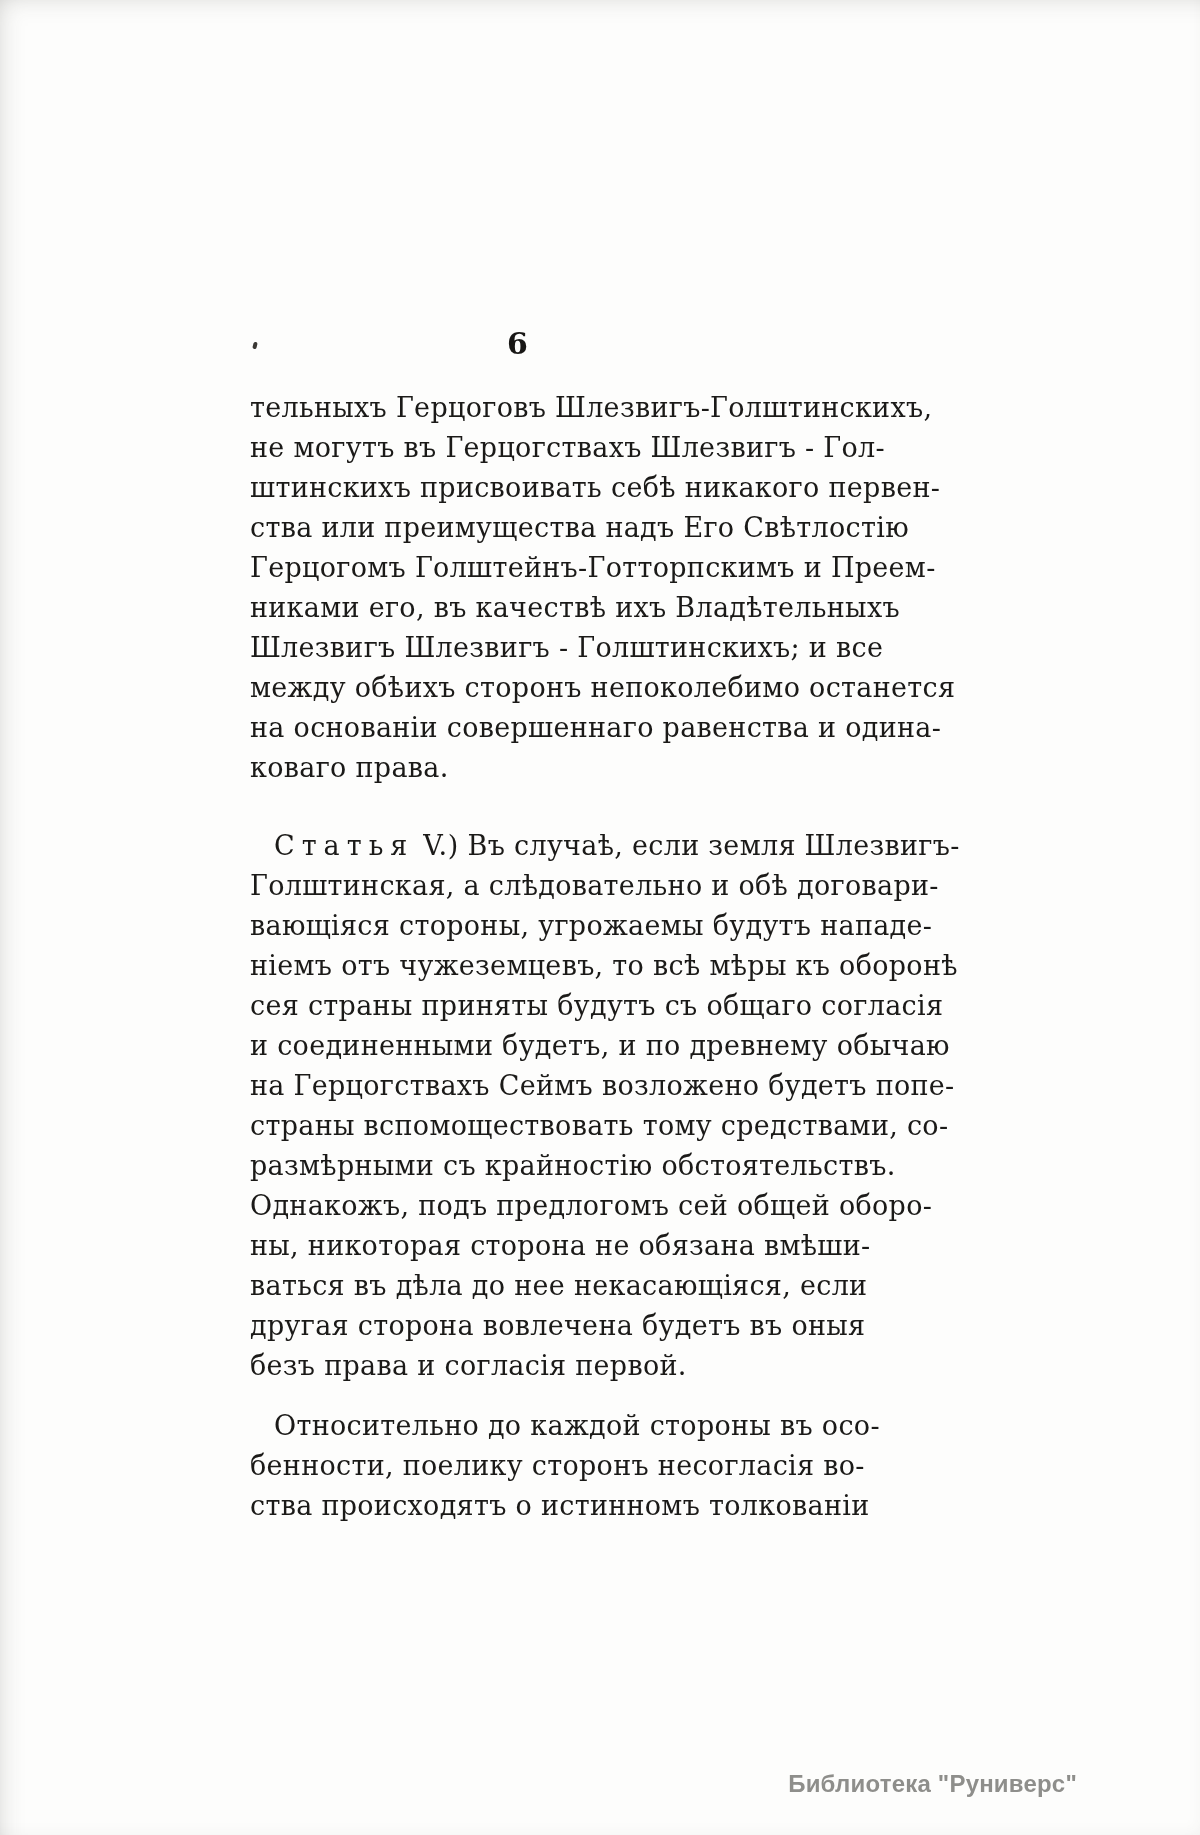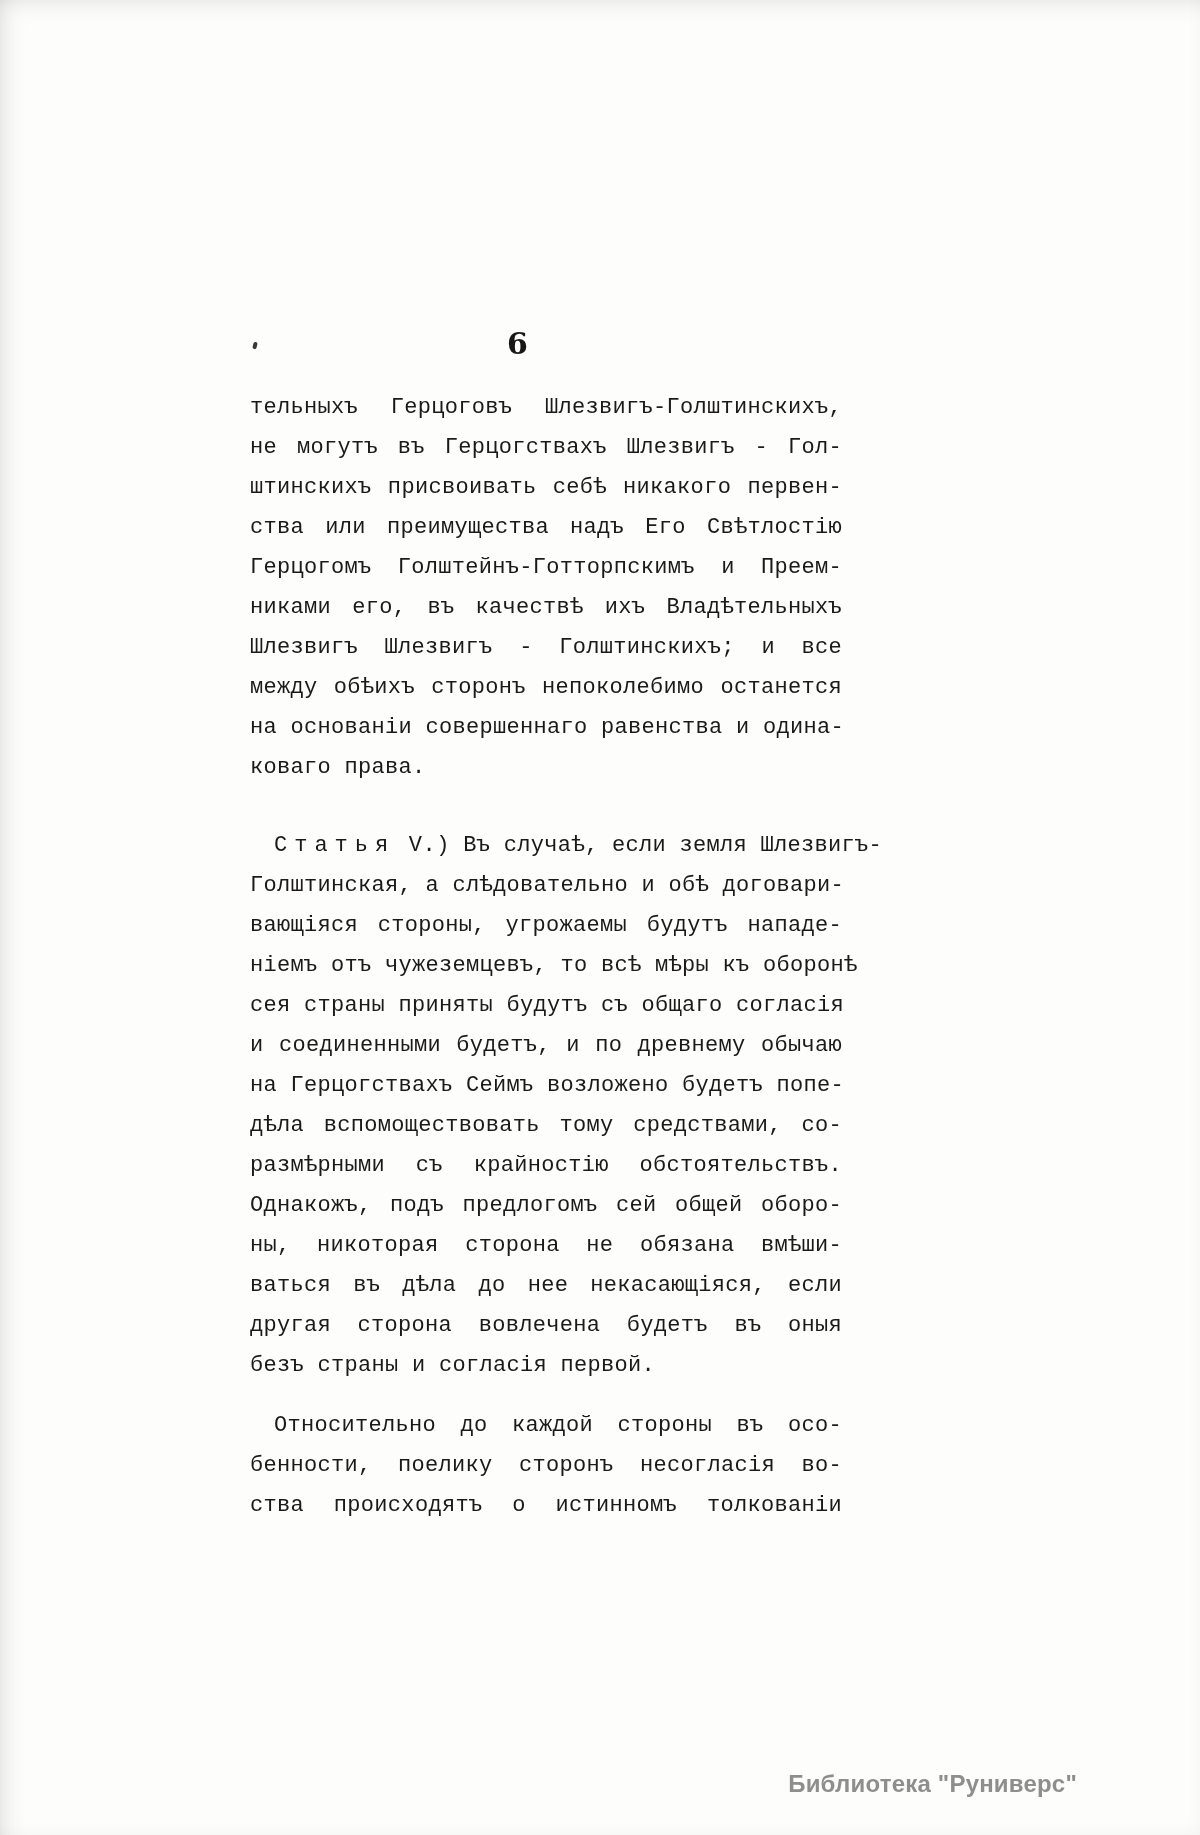--- a/index.html
+++ b/index.html
@@ -42,26 +42,25 @@
     position: absolute;
     left: 0;
     width: 592px;
   }
   .paragraph-1 { top: 388px; }
   .paragraph-2 { top: 826px; }
   .paragraph-3 { top: 1406px; }
   .line {
     height: 40px;
     line-height: 40px;
-    font-size: 22px;
+    font-size: 27px;
     letter-spacing: 0.3px;
     white-space: nowrap;
     overflow: visible;
     text-align: left;
-    font-family: Liberation Mono, monospace;
   }
   .jl {
     text-align: justify;
     text-align-last: justify;
   }
   .indent-first { text-indent: 24px; }
   .article-word { letter-spacing: 7px; }
   .article-number { letter-spacing: 0.5px; }
   .watermark {
     position: absolute;
@@ -113,27 +112,27 @@
         <span class="article-word">Статья</span>
         <span class="article-number">V.)</span>
         <span>Въ случаѣ, если земля Шлезвигъ-</span>
       </div>
       <div class="line jl">Голштинская, а слѣдовательно и обѣ договари-</div>
       <div class="line jl">вающіяся стороны, угрожаемы будутъ нападе-</div>
       <div class="line jl">ніемъ отъ чужеземцевъ, то всѣ мѣры къ оборонѣ</div>
       <div class="line jl">сея страны приняты будутъ съ общаго согласія</div>
       <div class="line jl">и соединенными будетъ, и по древнему обычаю</div>
       <div class="line jl">на Герцогствахъ Сеймъ возложено будетъ попе-</div>
-      <div class="line jl">дѣла вспомоществовать тому средствами, со-</div>
+      <div class="line jl">страны вспомоществовать тому средствами, со-</div>
       <div class="line jl">размѣрными съ крайностію обстоятельствъ.</div>
       <div class="line jl">Однакожъ, подъ предлогомъ сей общей оборо-</div>
       <div class="line jl">ны, никоторая сторона не обязана вмѣши-</div>
       <div class="line jl">ваться въ дѣла до нее некасающіяся, если</div>
       <div class="line jl">другая сторона вовлечена будетъ въ оныя</div>
-      <div class="line">безъ страны и согласія первой.</div>
+      <div class="line">безъ права и согласія первой.</div>
     </section>
 
     <section class="paragraph paragraph-3">
       <div class="line jl indent-first">Относительно до каждой стороны въ осо-</div>
       <div class="line jl">бенности, поелику сторонъ несогласія во-</div>
       <div class="line jl">ства происходятъ о истинномъ толкованіи</div>
     </section>
 
   </main>
 

